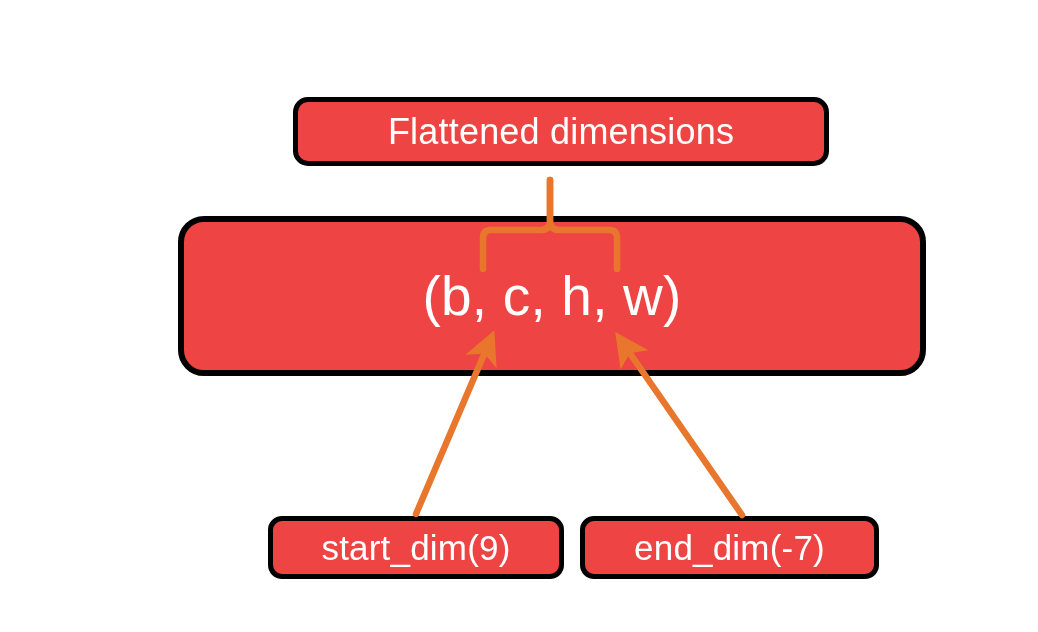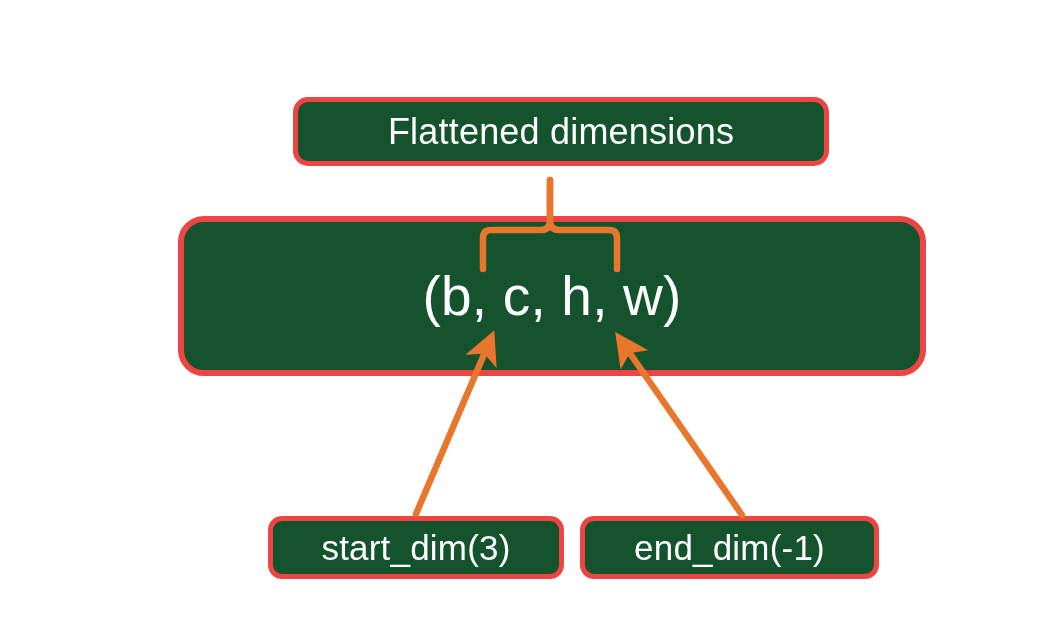--- a/index.html
+++ b/index.html
@@ -21,22 +21,22 @@
     left: 0;
     top: 0;
     width: 1038px;
     height: 632px;
   }
 
   
   .node {
     position: absolute;
     box-sizing: border-box;
-    background: #14532d;
-    border: 5px solid #ef4444;
+    background: #ef4444;
+    border: 5px solid #000000;
     border-radius: 16px;
     display: flex;
     align-items: center;
     justify-content: center;
     color: #ffffff;
     letter-spacing: 0.2px;
     white-space: nowrap;
     z-index: 2;
   }
 
@@ -107,25 +107,25 @@
 
   <div class="node" id="node-flattened">
     <span class="node-label">Flattened dimensions</span>
   </div>
 
   <div class="node" id="node-shape">
     <span class="node-label">(b, c, h, w)</span>
   </div>
 
   <div class="node" id="node-start-dim">
-    <span class="node-label">start_dim(3)</span>
+    <span class="node-label">start_dim(9)</span>
   </div>
 
   <div class="node" id="node-end-dim">
-    <span class="node-label">end_dim(-1)</span>
+    <span class="node-label">end_dim(-7)</span>
   </div>
 
   <svg id="connectors" viewBox="0 0 1038 632">
 
     <defs>
       <marker id="arrowhead" markerWidth="5.2" markerHeight="5.2" refX="3.9" refY="2.6" orient="auto" markerUnits="strokeWidth">
         <path d="M 0,0 L 5.2,2.6 L 0,5.2 L 1.25,2.6 Z" fill="#e8762c"></path>
       </marker>
     </defs>
 

